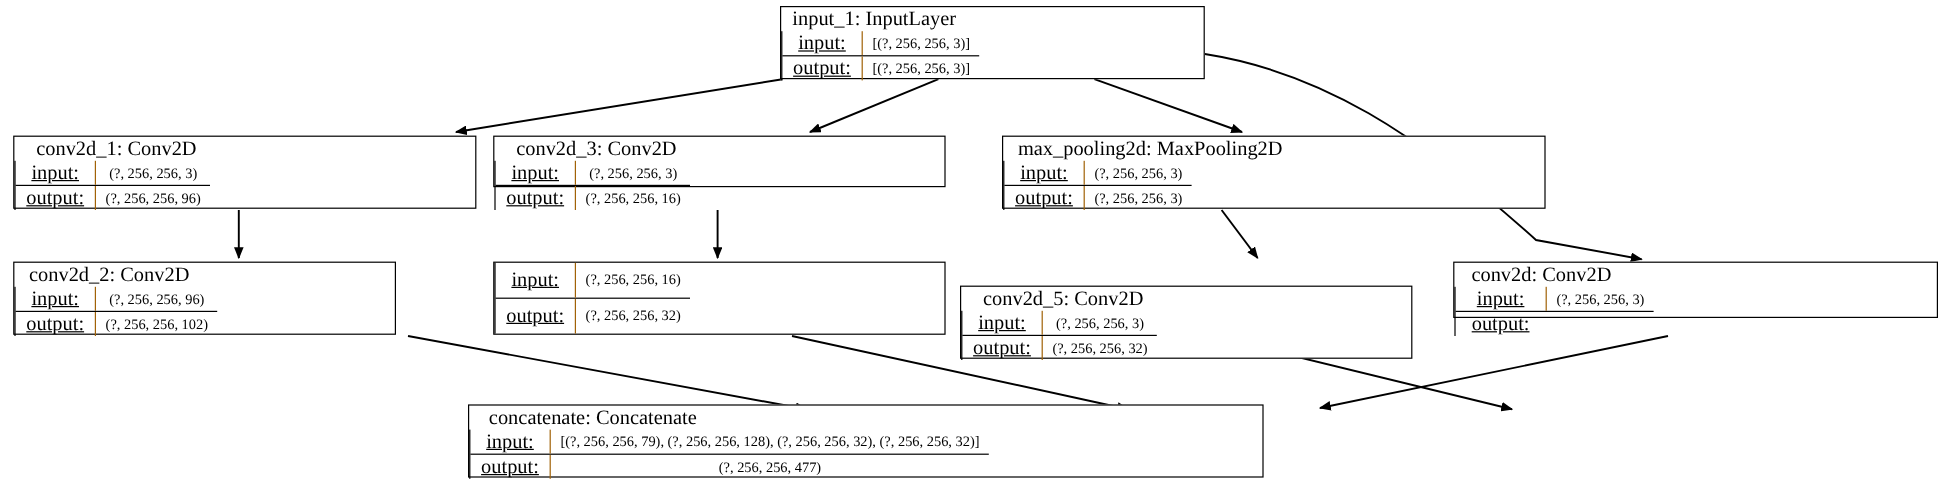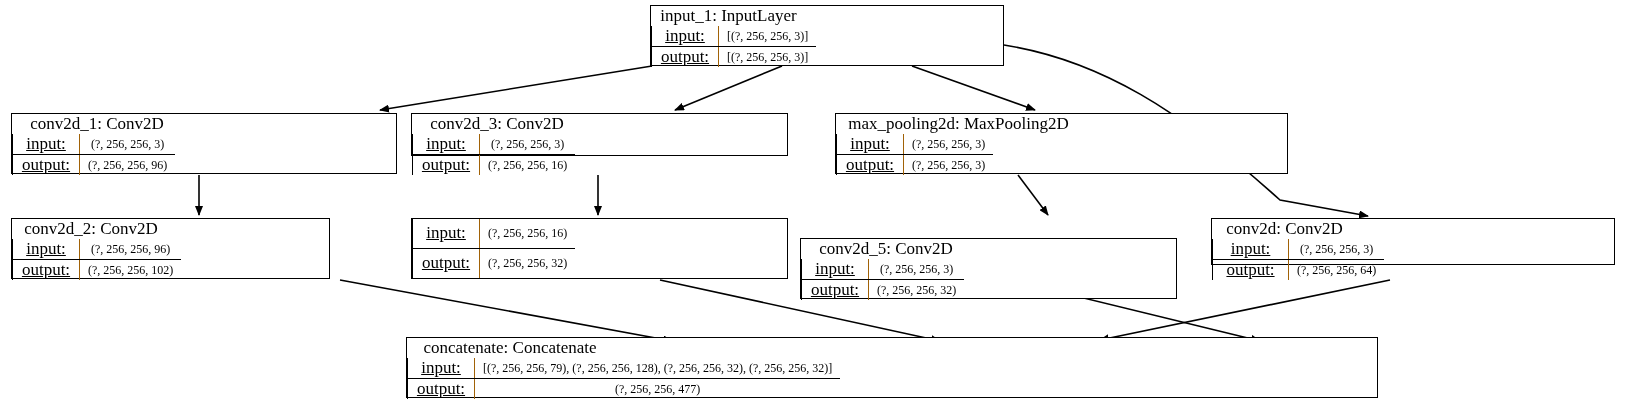--- a/index.html
+++ b/index.html
@@ -218,26 +218,25 @@
 
   <div class="node" style="left:1211px; top:218px; width:404px; height:47px;">
     <div class="node-name" style="width:145px;">conv2d: Conv2D</div>
     <div class="io-block">
       <div class="io-row first">
         <div class="io-label" style="width:75px;">input:</div>
         <div class="io-value">(?, 256, 256, 3)</div>
       </div>
       <div class="io-row">
         <div class="io-label" style="width:75px;">output:</div>
-        <div class="io-value">(?, 256, 256, 64)</div>
-      </div>
-    </div>
-  </div>
-
-  <div class="node" style="left:406px; top:337px; width:972px; height:61px;">
+      </div>
+    </div>
+  </div>
+
+  <div class="node" style="left:390px; top:337px; width:663px; height:61px;">
     <div class="node-name" style="width:206px;">concatenate: Concatenate</div>
     <div class="io-block">
       <div class="io-row first">
         <div class="io-label" style="width:66px;">input:</div>
         <div class="io-value">[(?, 256, 256, 79), (?, 256, 256, 128), (?, 256, 256, 32), (?, 256, 256, 32)]</div>
       </div>
       <div class="io-row">
         <div class="io-label" style="width:66px;">output:</div>
         <div class="io-value">(?, 256, 256, 477)</div>
       </div>

